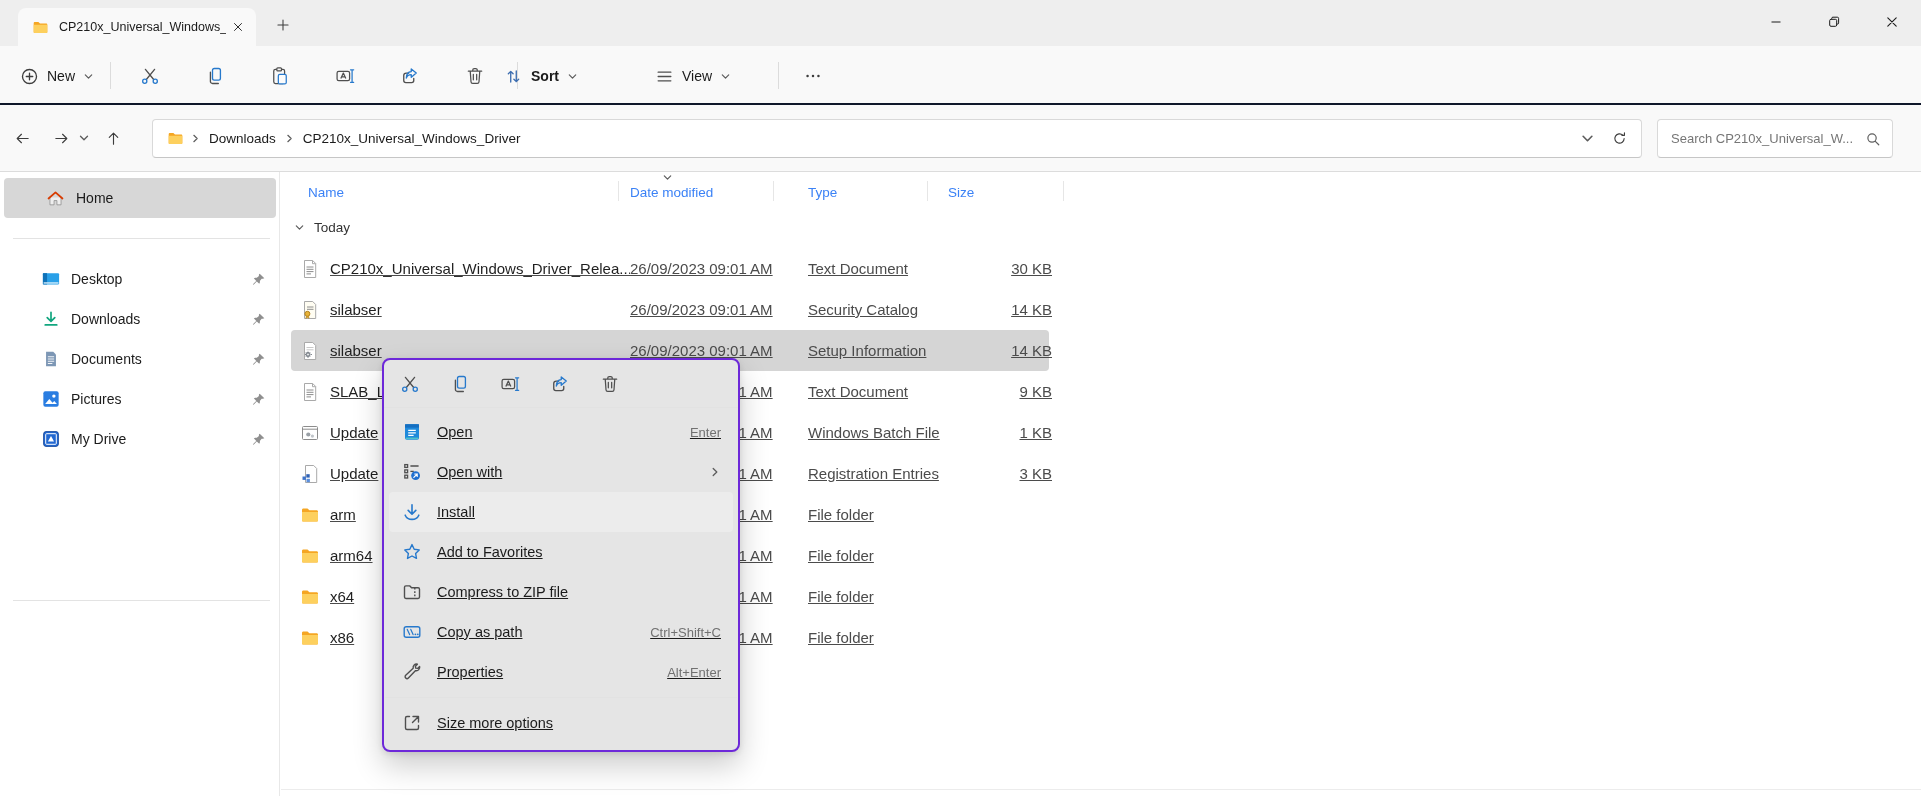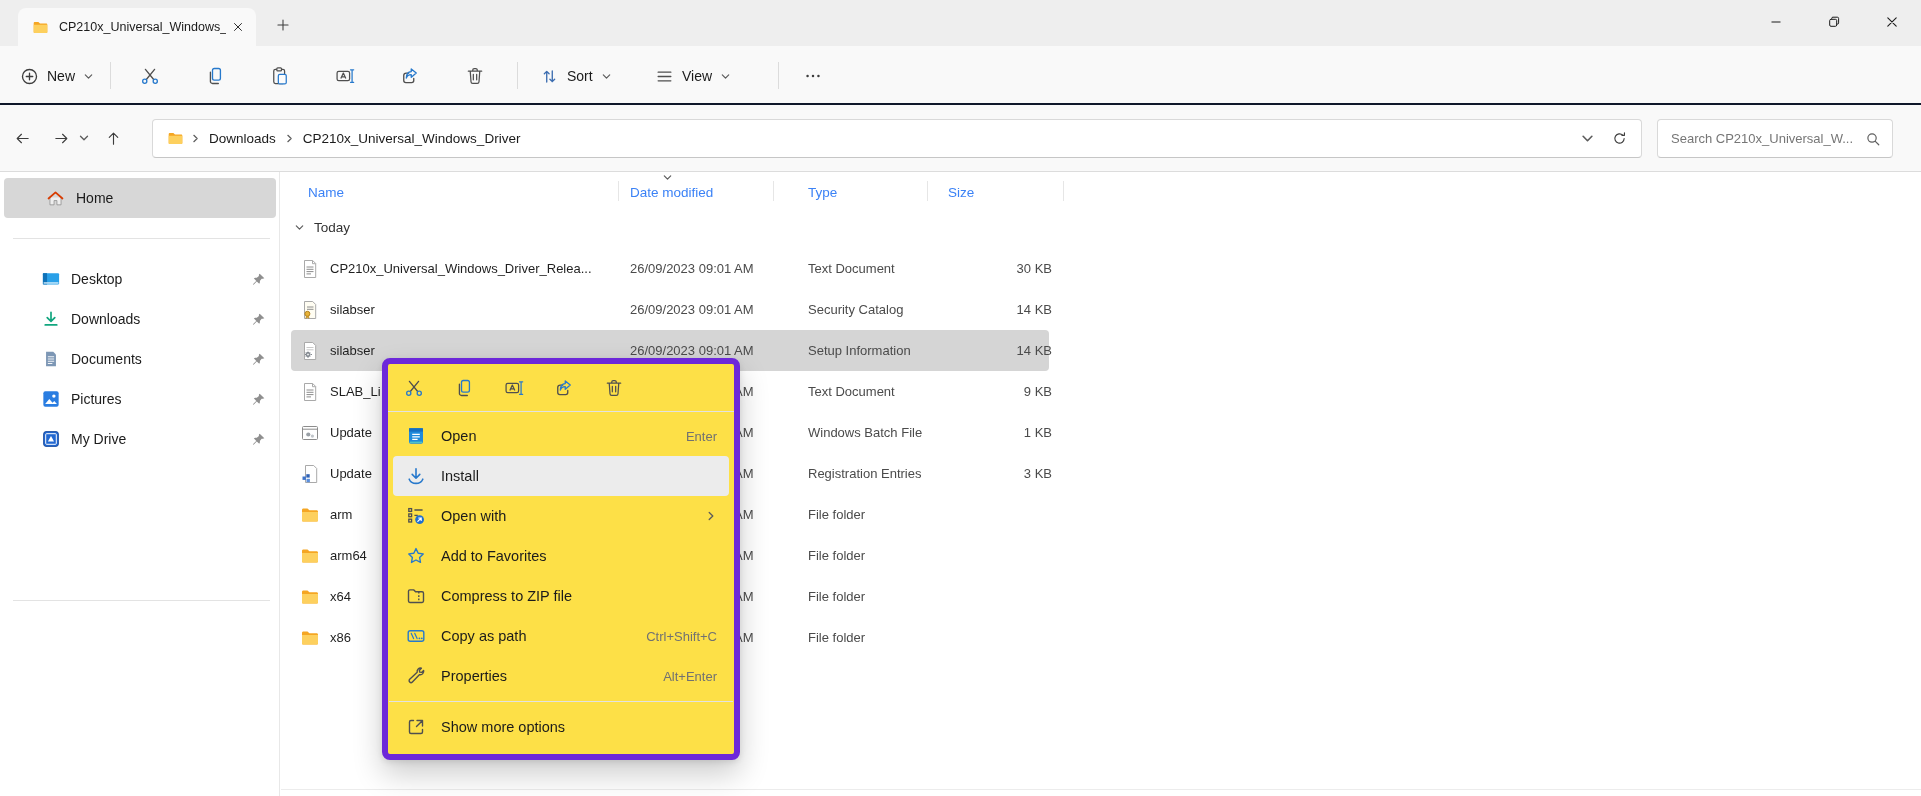--- a/index.html
+++ b/index.html
@@ -60,30 +60,30 @@
   
   .main { position:absolute; top:172px; left:281px; right:0; bottom:0; background:#fff; }
   .headers { position:absolute; top:5px; left:10px; width:770px; height:30px; display:grid; grid-template-columns:339px 178px 140px auto; align-items:center; font-size:13.5px; color:#3b82f6; }
   .hcell { padding-left:0; }
   .hcell-0 { padding-left:17px; }
   .col-div { position:absolute; top:9px; width:1px; height:20px; background:#e6e6e6; }
   .sort-ind { position:absolute; left:381px; top:0; width:11px; height:11px; }
   .group-row { position:absolute; top:48px; left:13px; display:flex; align-items:center; gap:9px; font-size:13.5px; color:#333; }
   .group-row .ic { width:11px; height:11px; }
   .rows { position:absolute; top:76px; left:10px; width:758px; }
-  .frow { height:41px; display:grid; grid-template-columns:30px 300px 178px 160px 86px; align-items:center; padding-left:9px; border-radius:4px; font-size:13px; color:#4b4b4b; }
+  .frow { height:41px; display:grid; grid-template-columns:30px 300px 178px 160px 86px; align-items:center; padding-left:9px; border-radius:4px; font-size:15px; color:#4b4b4b;text-decoration:underline; }
   .frow.selected { background:#d5d5d5; }
   .fic { width:20px; height:20px; }
   .fname { color:#1f1f1f; white-space:nowrap; overflow:hidden; padding-right:8px; }
   .fdate, .ftype { white-space:nowrap; overflow:hidden; }
   .fsize { text-align:right; padding-right:2px; }
   .bottom-line { position:absolute; left:0; right:0; top:617px; height:1px; background:#ececec; }
 
   
-  .ctx { position:absolute; left:382px; top:358px; width:358px; background:#fde047; border:6px solid #6d28d9; border-radius:8px; box-shadow:0 14px 30px rgba(0,0,0,.20), 0 2px 6px rgba(0,0,0,.10); z-index:10; }
+  .ctx { position:absolute; left:382px; top:358px; width:358px; background:#e5e5e5; border:2px solid #6d28d9; border-radius:8px; box-shadow:0 14px 30px rgba(0,0,0,.20), 0 2px 6px rgba(0,0,0,.10); z-index:10;text-decoration:underline; }
   .ctx-qa { height:47px; display:flex; align-items:center; padding-left:8px; gap:14px; }
   .ctx-qa-btn { width:36px; height:34px; display:flex; align-items:center; justify-content:center; border-radius:4px; background:none; border:none; }
   .ctx-qa-btn .ic { width:20px; height:20px; }
   .ctx-hr { height:1px; background:#e2e2e2; }
   .ctx-items { padding:4px 0 7px; }
   .ctx-item { height:40px; display:flex; align-items:center; padding:0 12px 0 13px; margin:0 5px; border-radius:4px; font-size:14.5px; color:#1b1b1b; }
   .ctx-item.hl { background:#ececec; }
   .ctx-item .ci { width:20px; height:20px; margin-right:15px; flex:none; }
   .ctx-label { white-space:nowrap; }
   .ctx-sc { margin-left:auto; font-size:13px; color:#717171; white-space:nowrap;text-align:right; }
@@ -203,21 +203,21 @@
       </span>
     </button>
   <button class="tb-btn tb-icon" style="left:455px;">
       <span class="ic">
         <svg viewBox="0 0 24 24" fill="none" stroke="#4f4f4f" stroke-width="1.5" stroke-linecap="round">
           <path d="M4 6.2h16M9.3 6V4.8A1.8 1.8 0 0 1 11.1 3h1.8a1.8 1.8 0 0 1 1.8 1.8V6M6.3 6.4l.9 12.4a2 2 0 0 0 2 1.9h5.6a2 2 0 0 0 2-1.9l.9-12.4M10 10v6.5M14 10v6.5"></path>
         </svg>
       </span>
     </button>
   <div class="tb-sep" style="left:517px;"></div>
-  <button class="tb-btn" style="left:540px;">
+  <button class="tb-btn" style="left:504px;font-weight:bold;">
     <span class="ic lead">
         <svg viewBox="0 0 24 24" fill="none" stroke="#3c6db0" stroke-width="1.7" stroke-linecap="round" stroke-linejoin="round">
           <path d="M8.5 19V5.5M5.5 8.5l3-3 3 3M15.5 5v13.5M12.5 15.5l3 3 3-3"></path>
         </svg>
       </span>
     <span>Sort</span>
     <span class="ic small">
         <svg viewBox="0 0 12 12" fill="none" stroke="#5c5c5c" stroke-width="1.3" stroke-linecap="round" stroke-linejoin="round">
           <path d="M2.5 4.2 6 7.8l3.5-3.6"></path>
         </svg>
@@ -629,49 +629,49 @@
           <svg viewBox="0 0 20 20">
             <rect x="3" y="2.2" width="14" height="15.6" rx="1.8" fill="#1f8adb"></rect>
             <rect x="3" y="2.2" width="14" height="3.4" fill="#156ec0"></rect>
             <rect x="3.8" y="15.6" width="12.4" height="1.5" fill="#4fc3c9"></rect>
             <path d="M6.2 8.3h7.6M6.2 10.8h7.6M6.2 13.3h5.4" stroke="#fff" stroke-width="1.3"></path>
           </svg>
         </span>
         <span class="ctx-label">Open</span>
         <span class="ctx-sc">Enter</span>
       </div>
-      <div class="ctx-item hl">
-        <span class="ci ic">
-          <svg viewBox="0 0 20 20" fill="none" stroke="#2779cc" stroke-width="1.6" stroke-linecap="round" stroke-linejoin="round">
-            <path d="M10 2.8v9M6.2 8.4 10 12.2l3.8-3.8"></path>
-            <path d="M3.2 13.2c1.2 2.7 3.7 4.2 6.8 4.2s5.6-1.5 6.8-4.2"></path>
-          </svg>
-        </span>
-        <span class="ctx-label">Install</span>
-      </div>
       <div class="ctx-item">
         <span class="ci ic">
           <svg viewBox="0 0 20 20" fill="none">
             <g stroke="#4f4f4f" stroke-width="1.3">
               <rect x="2.8" y="2.6" width="2.8" height="2.8"></rect>
               <rect x="2.8" y="7.9" width="2.8" height="2.8"></rect>
               <rect x="2.8" y="13.2" width="2.8" height="2.8"></rect>
               <path d="M8.4 4h8.2M8.4 9.3h3.4"></path>
             </g>
             <circle cx="13.6" cy="13.6" r="4.4" fill="#1f6fd0"></circle>
             <path d="m11.8 15.4 3.4-3.4m0 0h-2.5m2.5 0v2.5" stroke="#fff" stroke-width="1.2" stroke-linecap="round" stroke-linejoin="round"></path>
           </svg>
         </span>
         <span class="ctx-label">Open with</span>
         <span class="ctx-sub ic">
           <svg viewBox="0 0 12 12" fill="none" stroke="#5c5c5c" stroke-width="1.3" stroke-linecap="round" stroke-linejoin="round">
             <path d="M4.2 2.5 7.8 6l-3.6 3.5"></path>
           </svg>
         </span>
       </div>
+      <div class="ctx-item hl">
+        <span class="ci ic">
+          <svg viewBox="0 0 20 20" fill="none" stroke="#2779cc" stroke-width="1.6" stroke-linecap="round" stroke-linejoin="round">
+            <path d="M10 2.8v9M6.2 8.4 10 12.2l3.8-3.8"></path>
+            <path d="M3.2 13.2c1.2 2.7 3.7 4.2 6.8 4.2s5.6-1.5 6.8-4.2"></path>
+          </svg>
+        </span>
+        <span class="ctx-label">Install</span>
+      </div>
       <div class="ctx-item">
         <span class="ci ic">
           <svg viewBox="0 0 20 20" fill="none" stroke="#2779cc" stroke-width="1.4" stroke-linejoin="round">
             <path d="M10 2.6l2.2 4.6 5 .7-3.6 3.5.9 5-4.5-2.4-4.5 2.4.9-5L2.8 7.9l5-.7z"></path>
           </svg>
         </span>
         <span class="ctx-label">Add to Favorites</span>
       </div>
       <div class="ctx-item">
         <span class="ci ic">
@@ -704,16 +704,16 @@
         <span class="ctx-sc">Alt+Enter</span>
       </div>
       <div class="ctx-div"></div>
       <div class="ctx-item">
         <span class="ci ic">
           <svg viewBox="0 0 20 20" fill="none" stroke="#4f4f4f" stroke-width="1.4" stroke-linecap="round" stroke-linejoin="round">
             <path d="M7.5 3.5H5A1.5 1.5 0 0 0 3.5 5v10A1.5 1.5 0 0 0 5 16.5h10a1.5 1.5 0 0 0 1.5-1.5v-2.5"></path>
             <path d="M11 3.5h5.5V9M16.3 3.7l-5.8 5.8"></path>
           </svg>
         </span>
-        <span class="ctx-label">Show more options</span>
+        <span class="ctx-label">Size more options</span>
       </div>
     </div>
 </div>
 
 </body></html>

